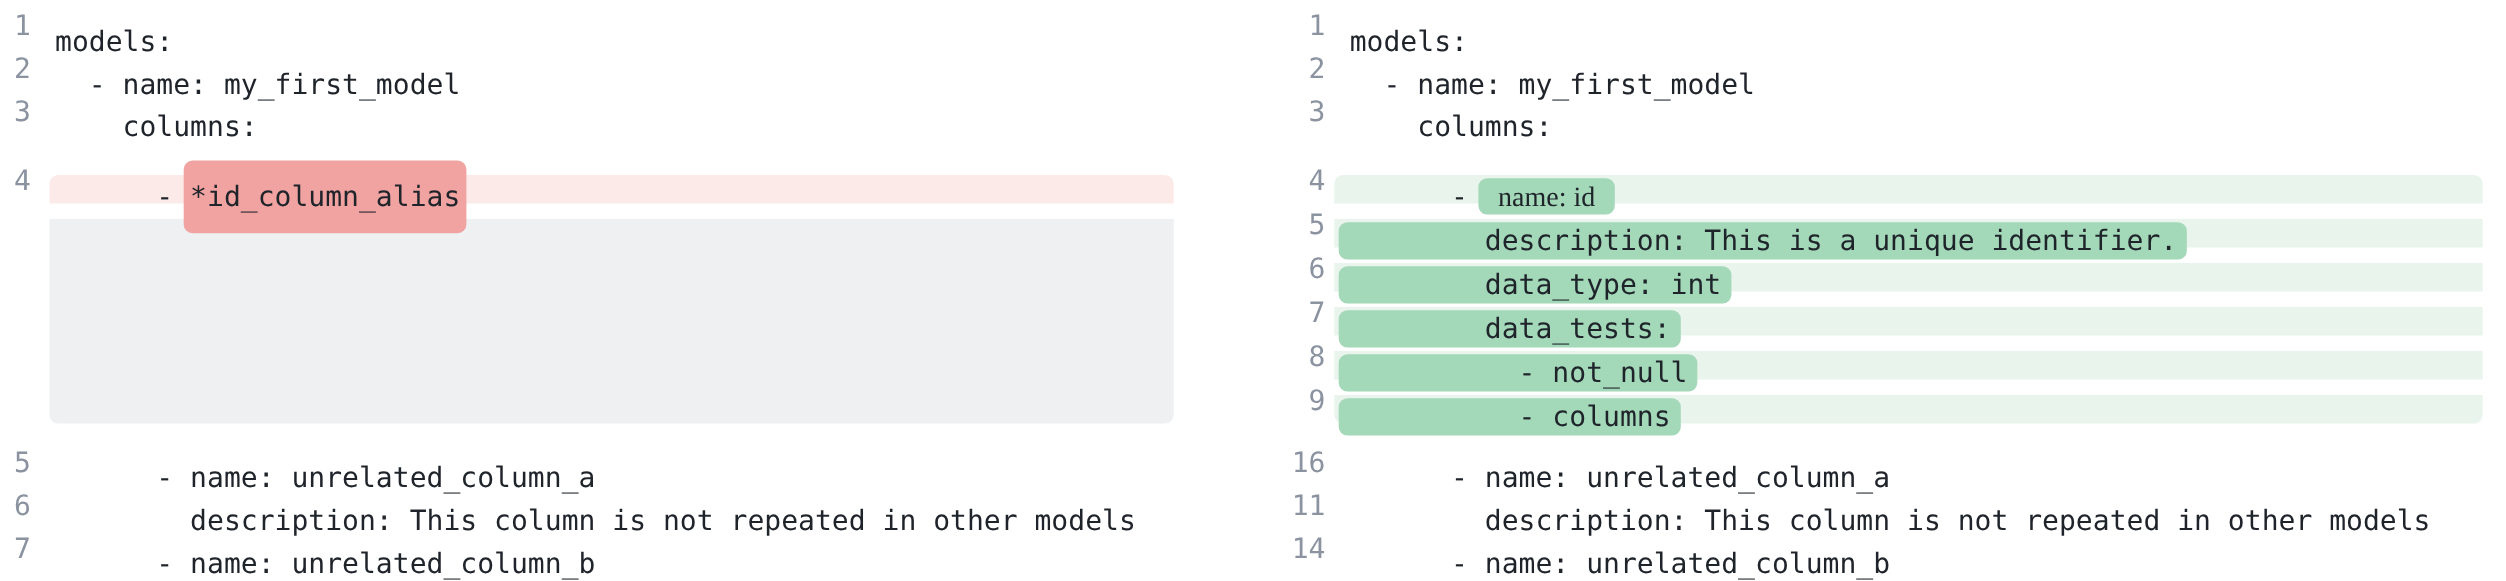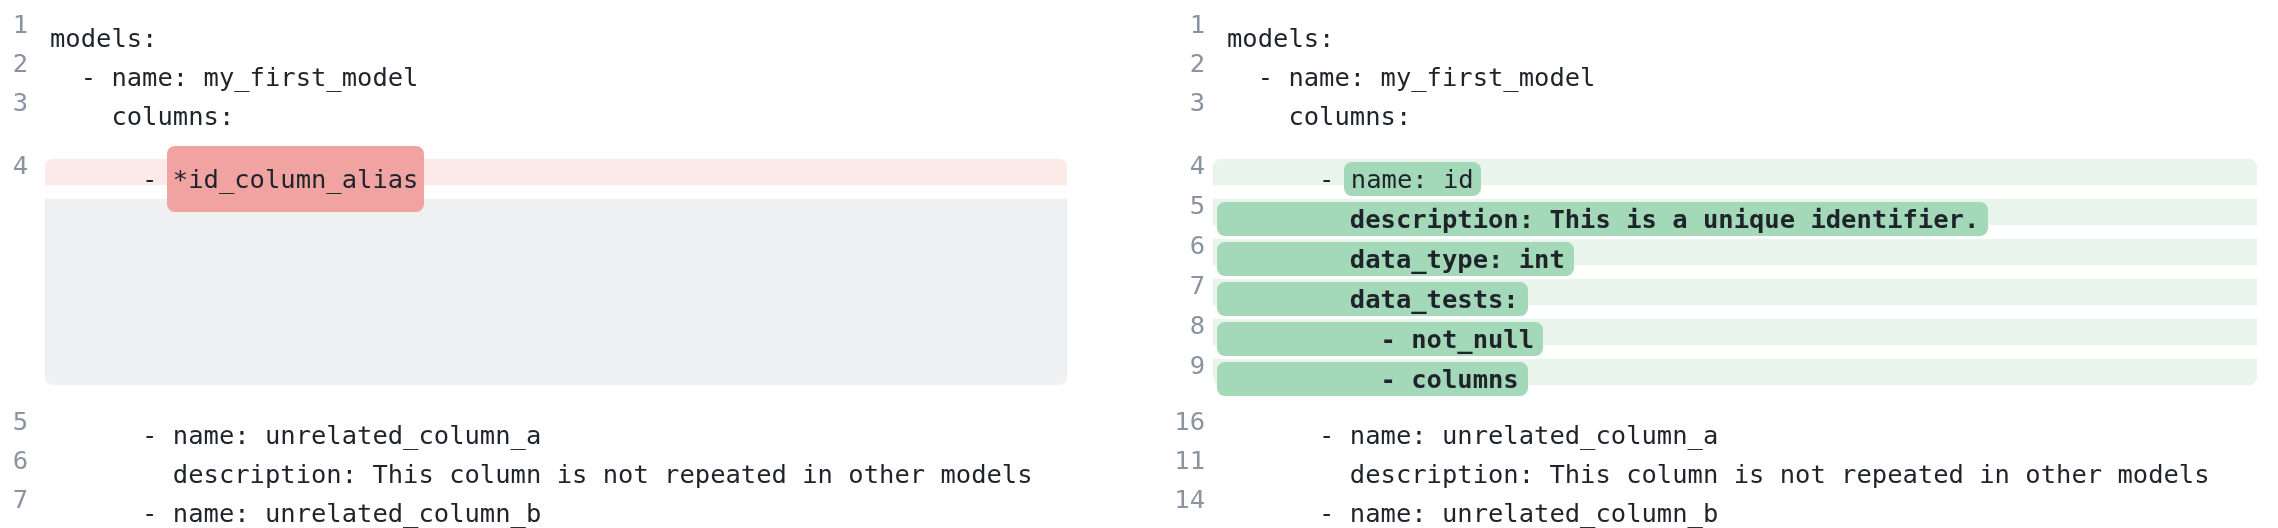--- a/index.html
+++ b/index.html
@@ -64,26 +64,26 @@
   .row.after-blk { margin-top: 17px; }
   
   .hl-removed-word {
     background: var(--del-word, #f0a3a0);
     border-radius: 8px;
     padding: 18px 6px; margin: -2px -6px;
   }
   .hl-added-word {
     background: var(--add-word, #a3d8b8);
     border-radius: 8px;
-    padding: 2px 7px; margin: -2px -6px;
+    padding: 2px 18px; margin: -2px -6px; font-family: Liberation Serif, serif;
   }
   .hl-added-line {
     background: var(--add-word, #a3d8b8);
     border-radius: 8px;
-    padding: 2px 9px 2px 10px; margin: -2px -9px -2px -10px; font-weight: bold;
+    padding: 2px 9px 2px 10px; margin: -2px -9px -2px -10px;
   }
 </style>
 </head>
 <body style="--bg: #ffffff; --code-text: #1f242b; --line-num: #8b93a1; --del-row: #fceae8; --del-word: #f0a3a0; --add-row: #e8f4ec; --add-word: #a3d8b8; --spacer: #eef0f2;">
 
 <div class="diff-wrap">
   <div class="pane pane-before" id="pane-before">
       <div class="row ctx">
         <div class="gutter">1</div>
         <div class="code"><span class="txt"><span>models:</span></span></div>

